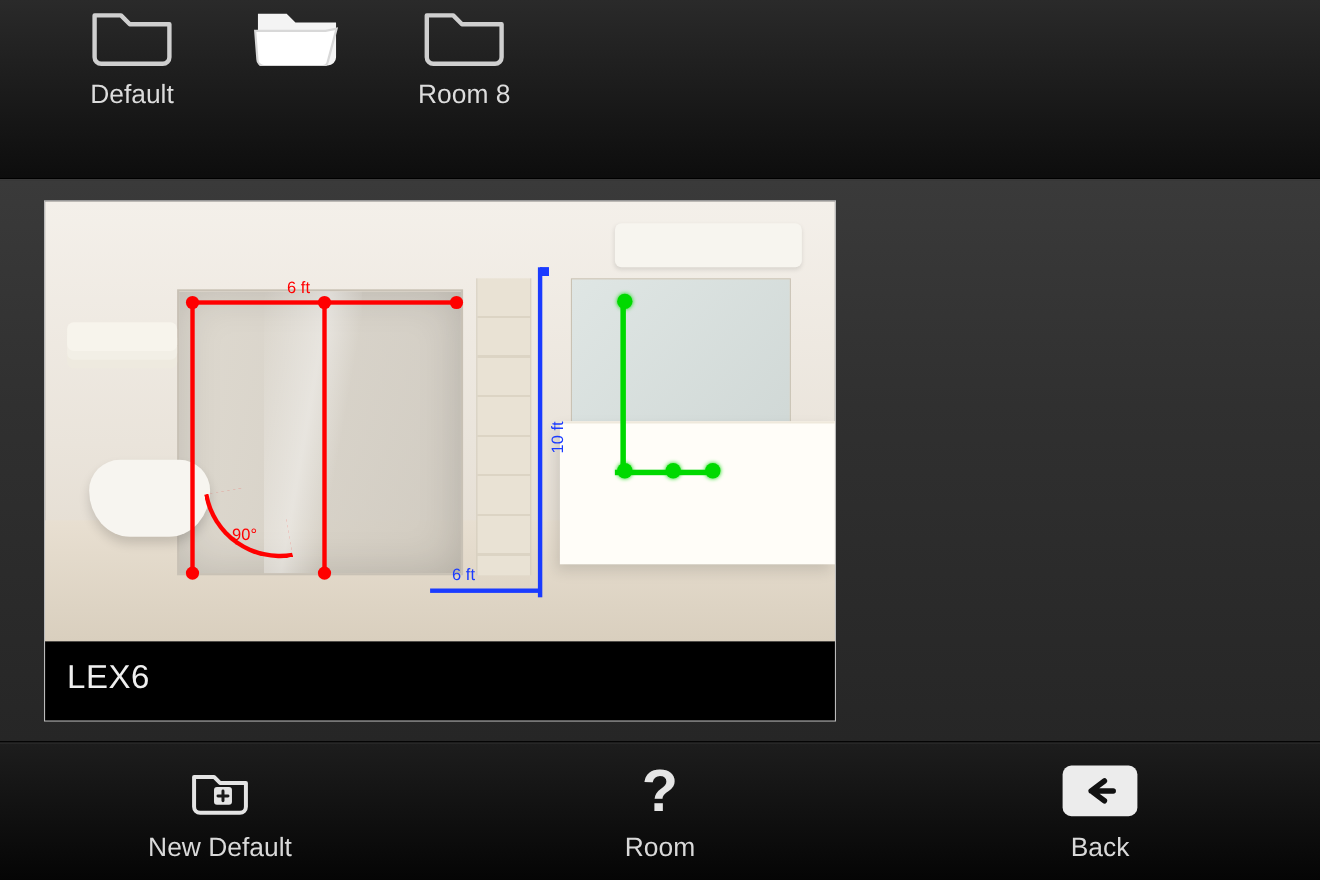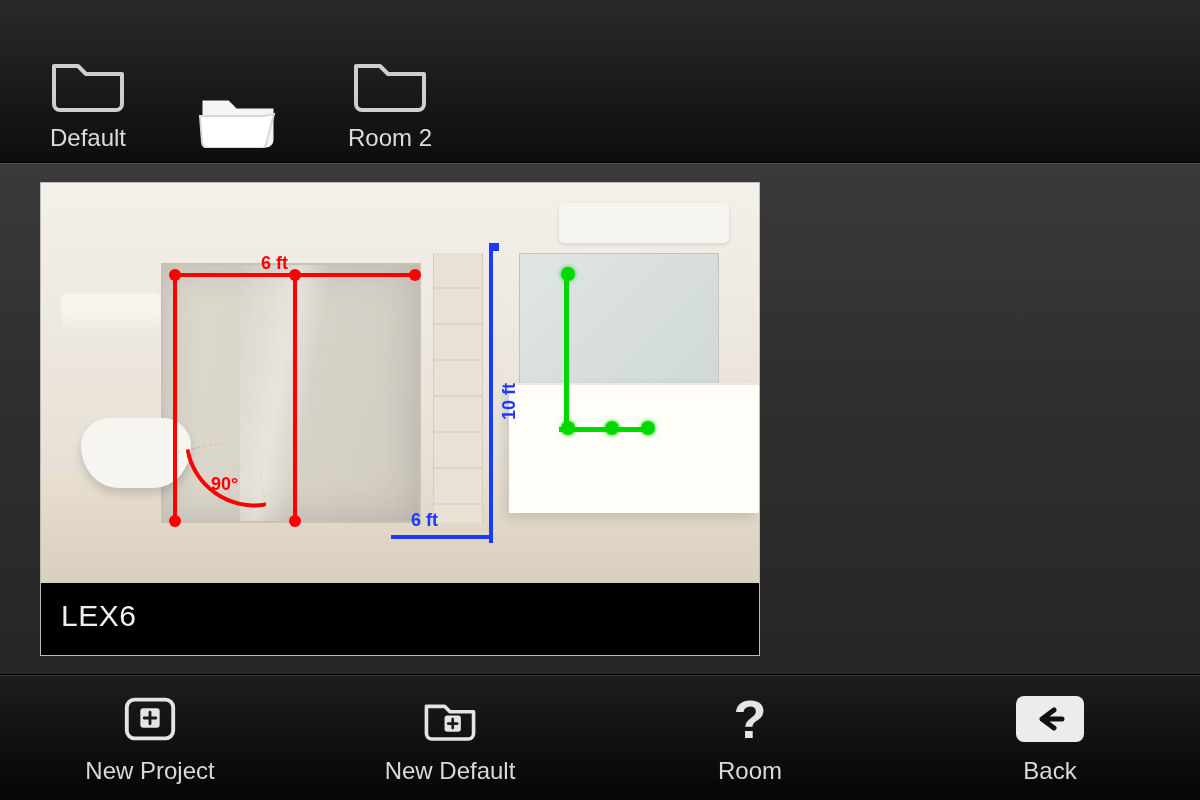--- a/index.html
+++ b/index.html
@@ -5,22 +5,21 @@
   * { box-sizing: border-box; margin: 0; padding: 0; }
   html, body { width: 1200px; height: 800px; overflow: hidden; background: #000; font-family: "Helvetica Neue", Arial, sans-serif; color: #ddd; }
   .app { width: 1200px; height: 800px; display: flex; flex-direction: column; }
 
   
   .topbar {
     height: 182px;
     background: linear-gradient(#2a2a2a, #0d0d0d);
     border-bottom: 1px solid #000;
     display: flex;
-    align-items: flex-end;
-    padding: 0 0 10px 48px;
+    padding: 0 0 10px 80px;
     gap: 70px;
   }
   .folder-tab {
     display: flex; flex-direction: column; align-items: center; gap: 8px;
     cursor: pointer;
   }
   .folder-tab .folder-icon svg { width: 80px; height: 60px; }
   .folder-tab .label { font-size: 24px; color: #dcdcdc; font-weight: 300; white-space: nowrap; }
 
   
@@ -82,21 +81,21 @@
     background: repeating-linear-gradient(180deg,#e9e2d4 0 34px,#dcd4c4 34px 36px);
     border-left:1px solid #d5cdbd; border-right:1px solid #d5cdbd;
   }
   .thumb .towels{
     position:absolute; left:20px; top:110px; width:100px; height:26px;
     background:#f7f4ec; border-radius:6px;
     box-shadow:0 8px 0 #f2efe6, 0 16px 0 #eeeadf;
   }
 
   
-  .dim { position:absolute; font-size:18px; font-weight:700; }
+  .dim { position:absolute; font-size:15px; font-weight:400; }
   .dim-blue { color:#1a3bff; }
   .dim-red  { color:#ff0000; }
 
   .vline-blue { position:absolute; left:448px; top:60px; width:4px; height:300px; background:#1a3bff; }
   .vline-blue::before,.vline-blue::after{content:"";position:absolute;left:-6px;width:16px;height:16px;background:conic-gradient(#1a3bff 0 25%, transparent 0);}
   .hline-blue { position:absolute; left:350px; bottom:44px; width:100px; height:4px; background:#1a3bff; }
 
   .red-left  { position:absolute; left:132px; top:90px; width:4px; height:250px; background:#ff0000;}
   .red-right { position:absolute; left:252px; top:90px; width:4px; height:250px; background:#ff0000;}
   .red-top   { position:absolute; left:132px; top:90px; width:240px; height:4px; background:#ff0000;}
@@ -155,21 +154,21 @@
         </svg>
       </span>
     </div>
 
     <div class="folder-tab">
       <span class="folder-icon">
         <svg viewBox="0 0 80 60">
             <path d="M6 14h24l8 8h36v30a6 6 0 0 1-6 6H12a6 6 0 0 1-6-6V14z" fill="none" stroke="#cfcfcf" stroke-width="4" stroke-linejoin="round"></path>
           </svg>
       </span>
-      <span class="label">Room 2</span>
+      <span class="label">Room 8</span>
     </div>
 
   </div>
 
   <div class="content">
     <div class="project-card">
       <div class="thumb">
         <div class="floor"></div>
         <div class="ac"></div>
         <div class="shelf"></div>
@@ -202,30 +201,20 @@
         <div class="green-dot" style="right:184px; top:238px;"></div>
         <div class="green-dot" style="right:104px; top:238px;"></div>
         <div class="green-dot" style="right:140px; top:238px;"></div>
       </div>
       <div class="caption">LEX6</div>
     </div>
   </div>
 
   <div class="bottombar">
 
-    <div class="tool">
-      <span class="ico">
-        <svg viewBox="0 0 60 52">
-          <rect x="6" y="6" width="48" height="40" rx="8" fill="none" stroke="#e4e4e4" stroke-width="4"></rect>
-          <rect x="20" y="15" width="20" height="20" rx="3" fill="#e4e4e4"></rect>
-          <path d="M30 19v12M24 25h12" stroke="#1a1a1a" stroke-width="3" stroke-linecap="round"></path>
-        </svg>
-      </span>
-      <span>New Project</span>
-    </div>
 
     <div class="tool">
       <span class="ico">
         <svg viewBox="0 0 64 52">
           <path d="M6 12h20l6 6h26v24a6 6 0 0 1-6 6H12a6 6 0 0 1-6-6V12z" fill="none" stroke="#e4e4e4" stroke-width="4" stroke-linejoin="round"></path>
           <rect x="26" y="22" width="18" height="18" rx="3" fill="#e4e4e4"></rect>
           <path d="M35 26v10M30 31h10" stroke="#1a1a1a" stroke-width="3" stroke-linecap="round"></path>
         </svg>
       </span>
       <span>New Default</span>

